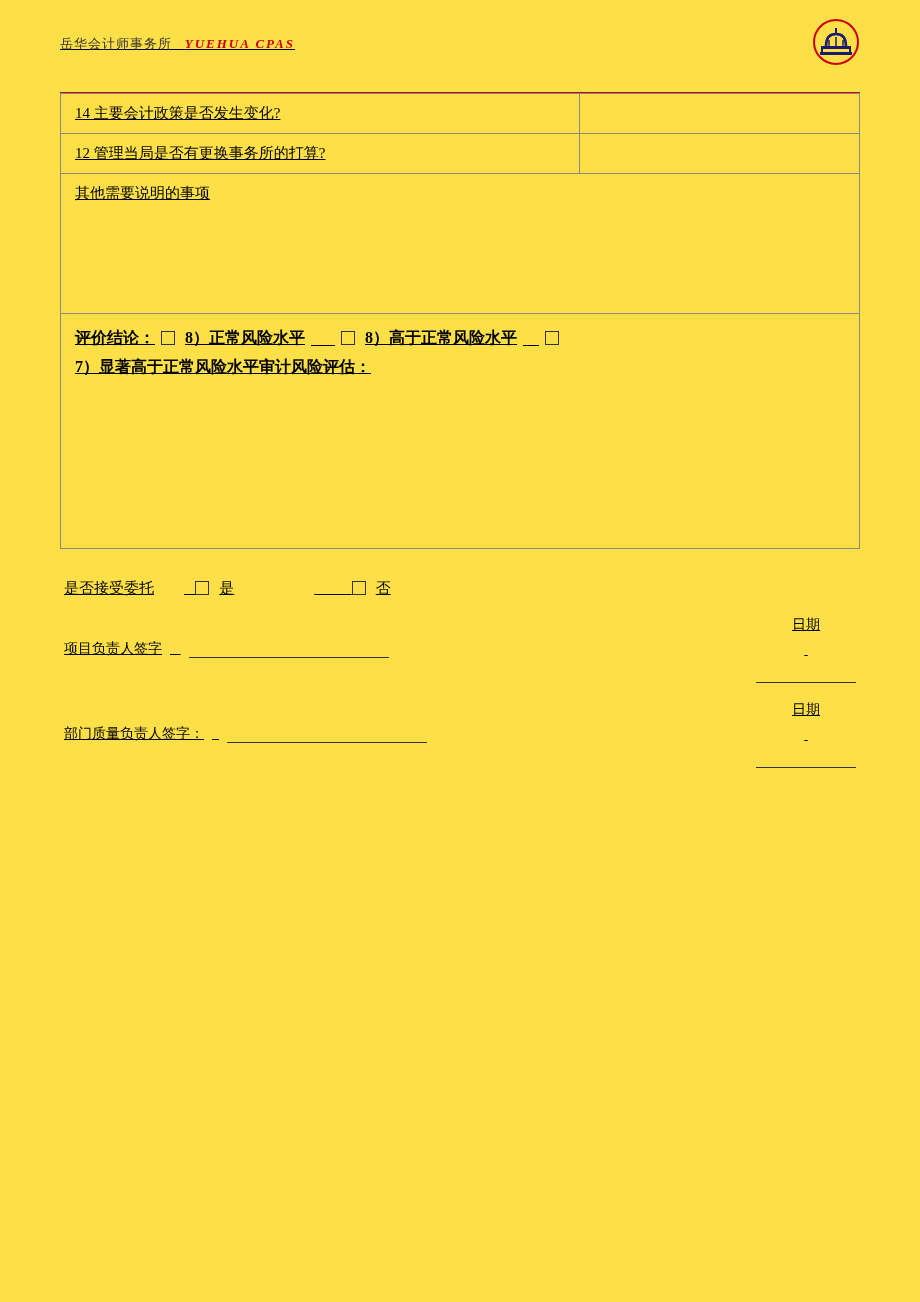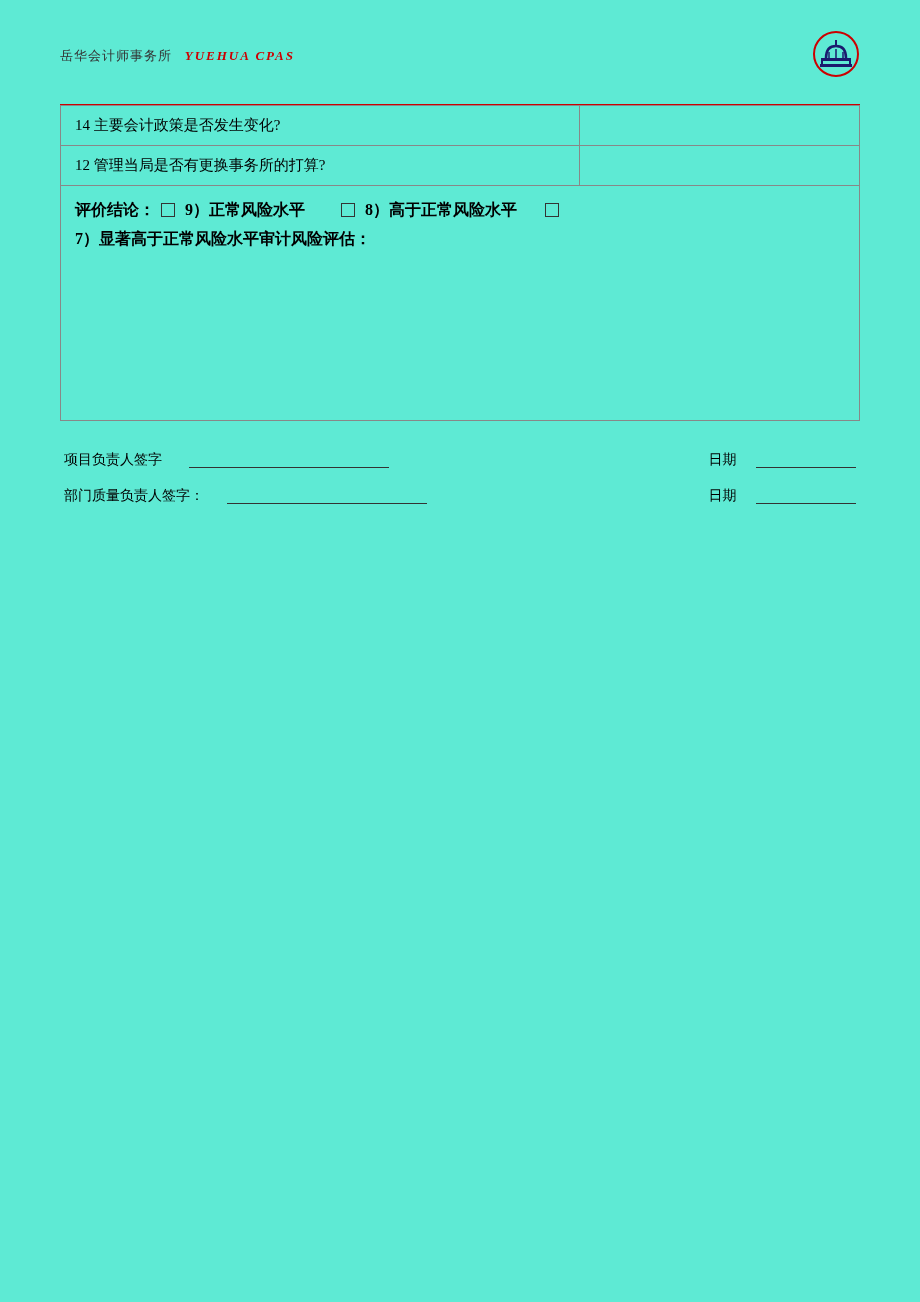--- a/index.html
+++ b/index.html
@@ -13,23 +13,24 @@
       display: flex;
       justify-content: center;
       align-items: flex-start;
       min-height: 100vh;
       font-family: "SimSun", "宋体", serif;
     }
 
     .page {
       width: 920px;
       min-height: 1302px;
-      background: #5eead4;
-      padding: 30px 60px 60px 60px;
+      background: #fde047;
+      padding: 18px 60px 60px 60px;
       position: relative;
+      text-decoration: underline;
     }
 
     .header {
       display: flex;
       justify-content: space-between;
       align-items: center;
       margin-bottom: 18px;
       padding-bottom: 4px;
     }
 
@@ -163,20 +164,21 @@
       display: inline-block;
       border-bottom: 1px solid #333;
       min-width: 200px;
       height: 1.2em;
     }
 
     .date-section {
       display: flex;
       align-items: center;
       gap: 8px;
+      flex-direction: column;
     }
 
     .date-underline {
       display: inline-block;
       border-bottom: 1px solid #333;
       min-width: 100px;
       height: 1.2em;
     }
 
     .header-divider {
@@ -222,44 +224,62 @@
         <tr>
       <td class="row-question">14 主要会计政策是否发生变化?</td>
       <td class="row-answer"></td>
     </tr>
 
     <tr>
       <td class="row-question">12 管理当局是否有更换事务所的打算?</td>
       <td class="row-answer"></td>
     </tr>
 
+    <tr class="row-other">
+      <td colspan="2">
+        <div style="font-size:15px;">其他需要说明的事项</div>
+      </td>
+    </tr>
 
     <tr class="row-eval">
       <td colspan="2" style="padding: 14px 14px 10px 14px;">
         <div class="eval-line1">
           <span>评价结论：</span>
           <span class="checkbox"></span>
-          <span>9）正常风险水平</span>
+          <span>8）正常风险水平</span>
           &nbsp;&nbsp;&nbsp;&nbsp;&nbsp;&nbsp;
           <span class="checkbox"></span>
           <span>8）高于正常风险水平</span>
           &nbsp;&nbsp;&nbsp;&nbsp;
           <span class="checkbox"></span>
         </div>
         <div class="eval-line2">
           <span>7）显著高于正常风险水平审计风险评估：</span>
         </div>
         <div class="eval-area"></div>
       </td>
     </tr>
   </tbody>
     </table>
 
   <div class="footer-section">
 
+    <div class="footer-row">
+      <span class="label">是否接受委托</span>
+      &nbsp;&nbsp;&nbsp;
+      <span class="checkbox-label">
+        <span class="checkbox"></span>
+        <span>是</span>
+      </span>
+      &nbsp;&nbsp;&nbsp;&nbsp;&nbsp;&nbsp;&nbsp;&nbsp;&nbsp;&nbsp;
+      <span class="checkbox-label">
+        <span class="checkbox"></span>
+        <span>否</span>
+      </span>
+    </div>
 
     <div class="signature-row">
       <div class="signature-left">
         <span>项目负责人签字</span>
         &nbsp;&nbsp;&nbsp;
         <span class="underline"></span>
       </div>
       <div class="date-section">
         <span>日期</span>
         &nbsp;

